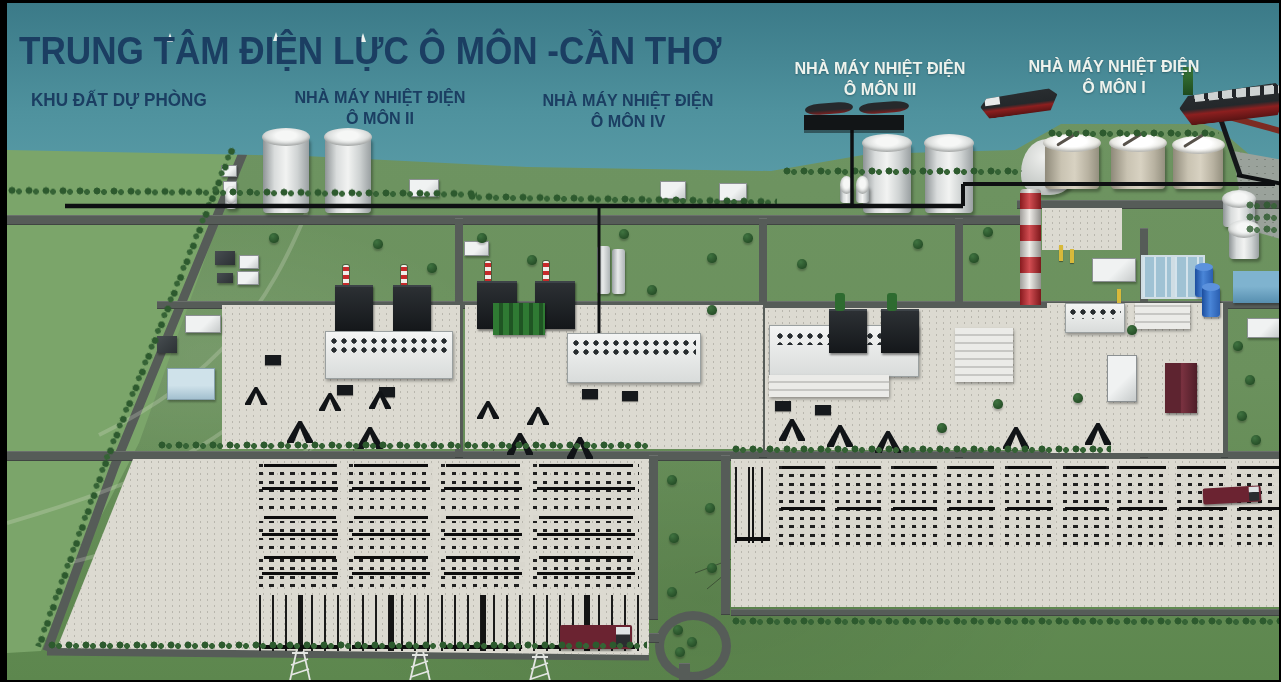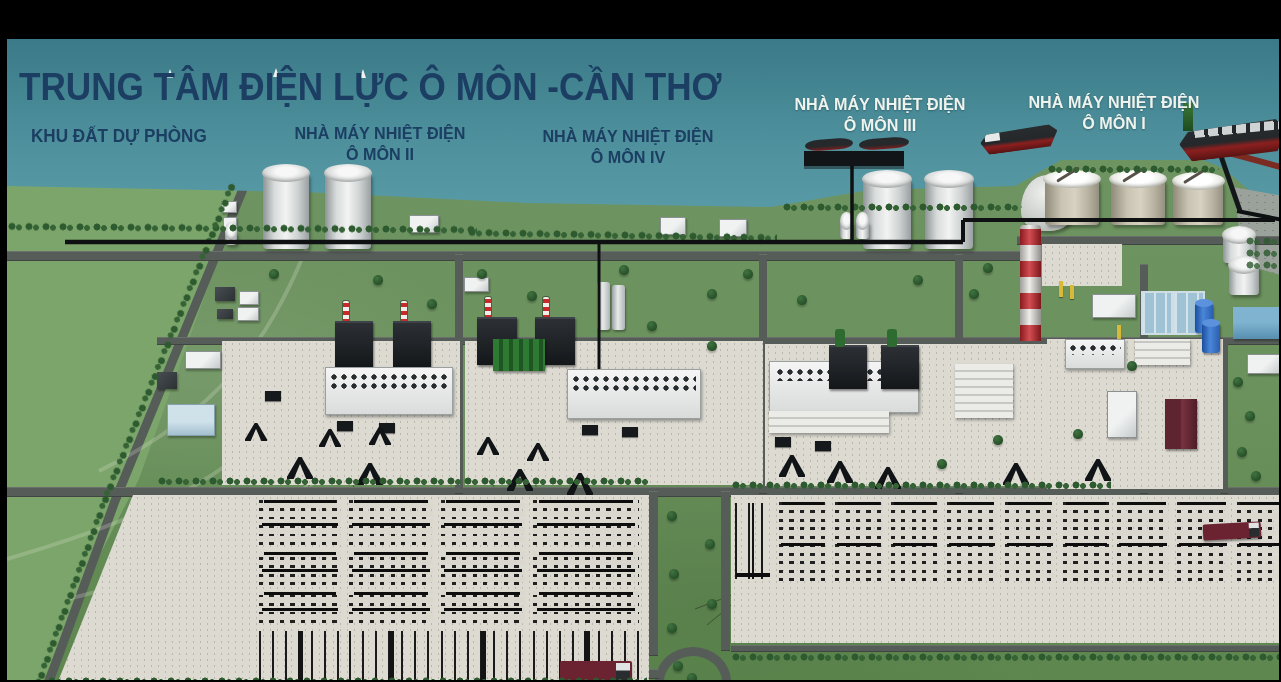--- a/index.html
+++ b/index.html
@@ -2,21 +2,21 @@
 <html><head>
 <meta charset="utf-8">
 <style>
   html,body{margin:0;padding:0;background:#000;}
   #stage{position:relative;width:1281px;height:682px;background:#000;overflow:hidden;
          font-family:"Liberation Sans",sans-serif;}
   #scene{position:absolute;left:7px;top:3px;right:2px;bottom:2px;overflow:hidden;
          background:
            radial-gradient(ellipse 420px 200px at 16% 52%, rgba(255,255,255,0.08), transparent 70%),
            radial-gradient(ellipse 500px 240px at 55% 88%, rgba(0,0,0,0.07), transparent 75%),
-           linear-gradient(180deg,#6f9563 0%,#6b915d 55%,#5d874e 100%); margin-top: 36px;}
+           linear-gradient(180deg,#6f9563 0%,#6b915d 55%,#5d874e 100%);}
   .abs{position:absolute;}
   .layer{position:absolute;left:0;top:0;pointer-events:none;}
 
   
   #water{left:0;top:0;width:1281px;height:244px;
     background:linear-gradient(180deg,#3b7a88 0%,#4f929e 45%,#5b9da8 80%,#62a3ac 100%);
     clip-path:polygon(0 0,1281px 0,1281px 162px,1244px 153px,1216px 129px,1196px 121px,1054px 121px,1008px 147px,862px 151px,764px 168px,520px 164px,298px 153px,0 147px);}
   #pier{left:1222px;top:146px;width:59px;height:96px;background:#9aa29b;
     clip-path:polygon(4px 2px,59px 12px,59px 92px,16px 80px);
     background-image:radial-gradient(#7f877f 1px,transparent 1.2px);background-size:8px 7px;}

